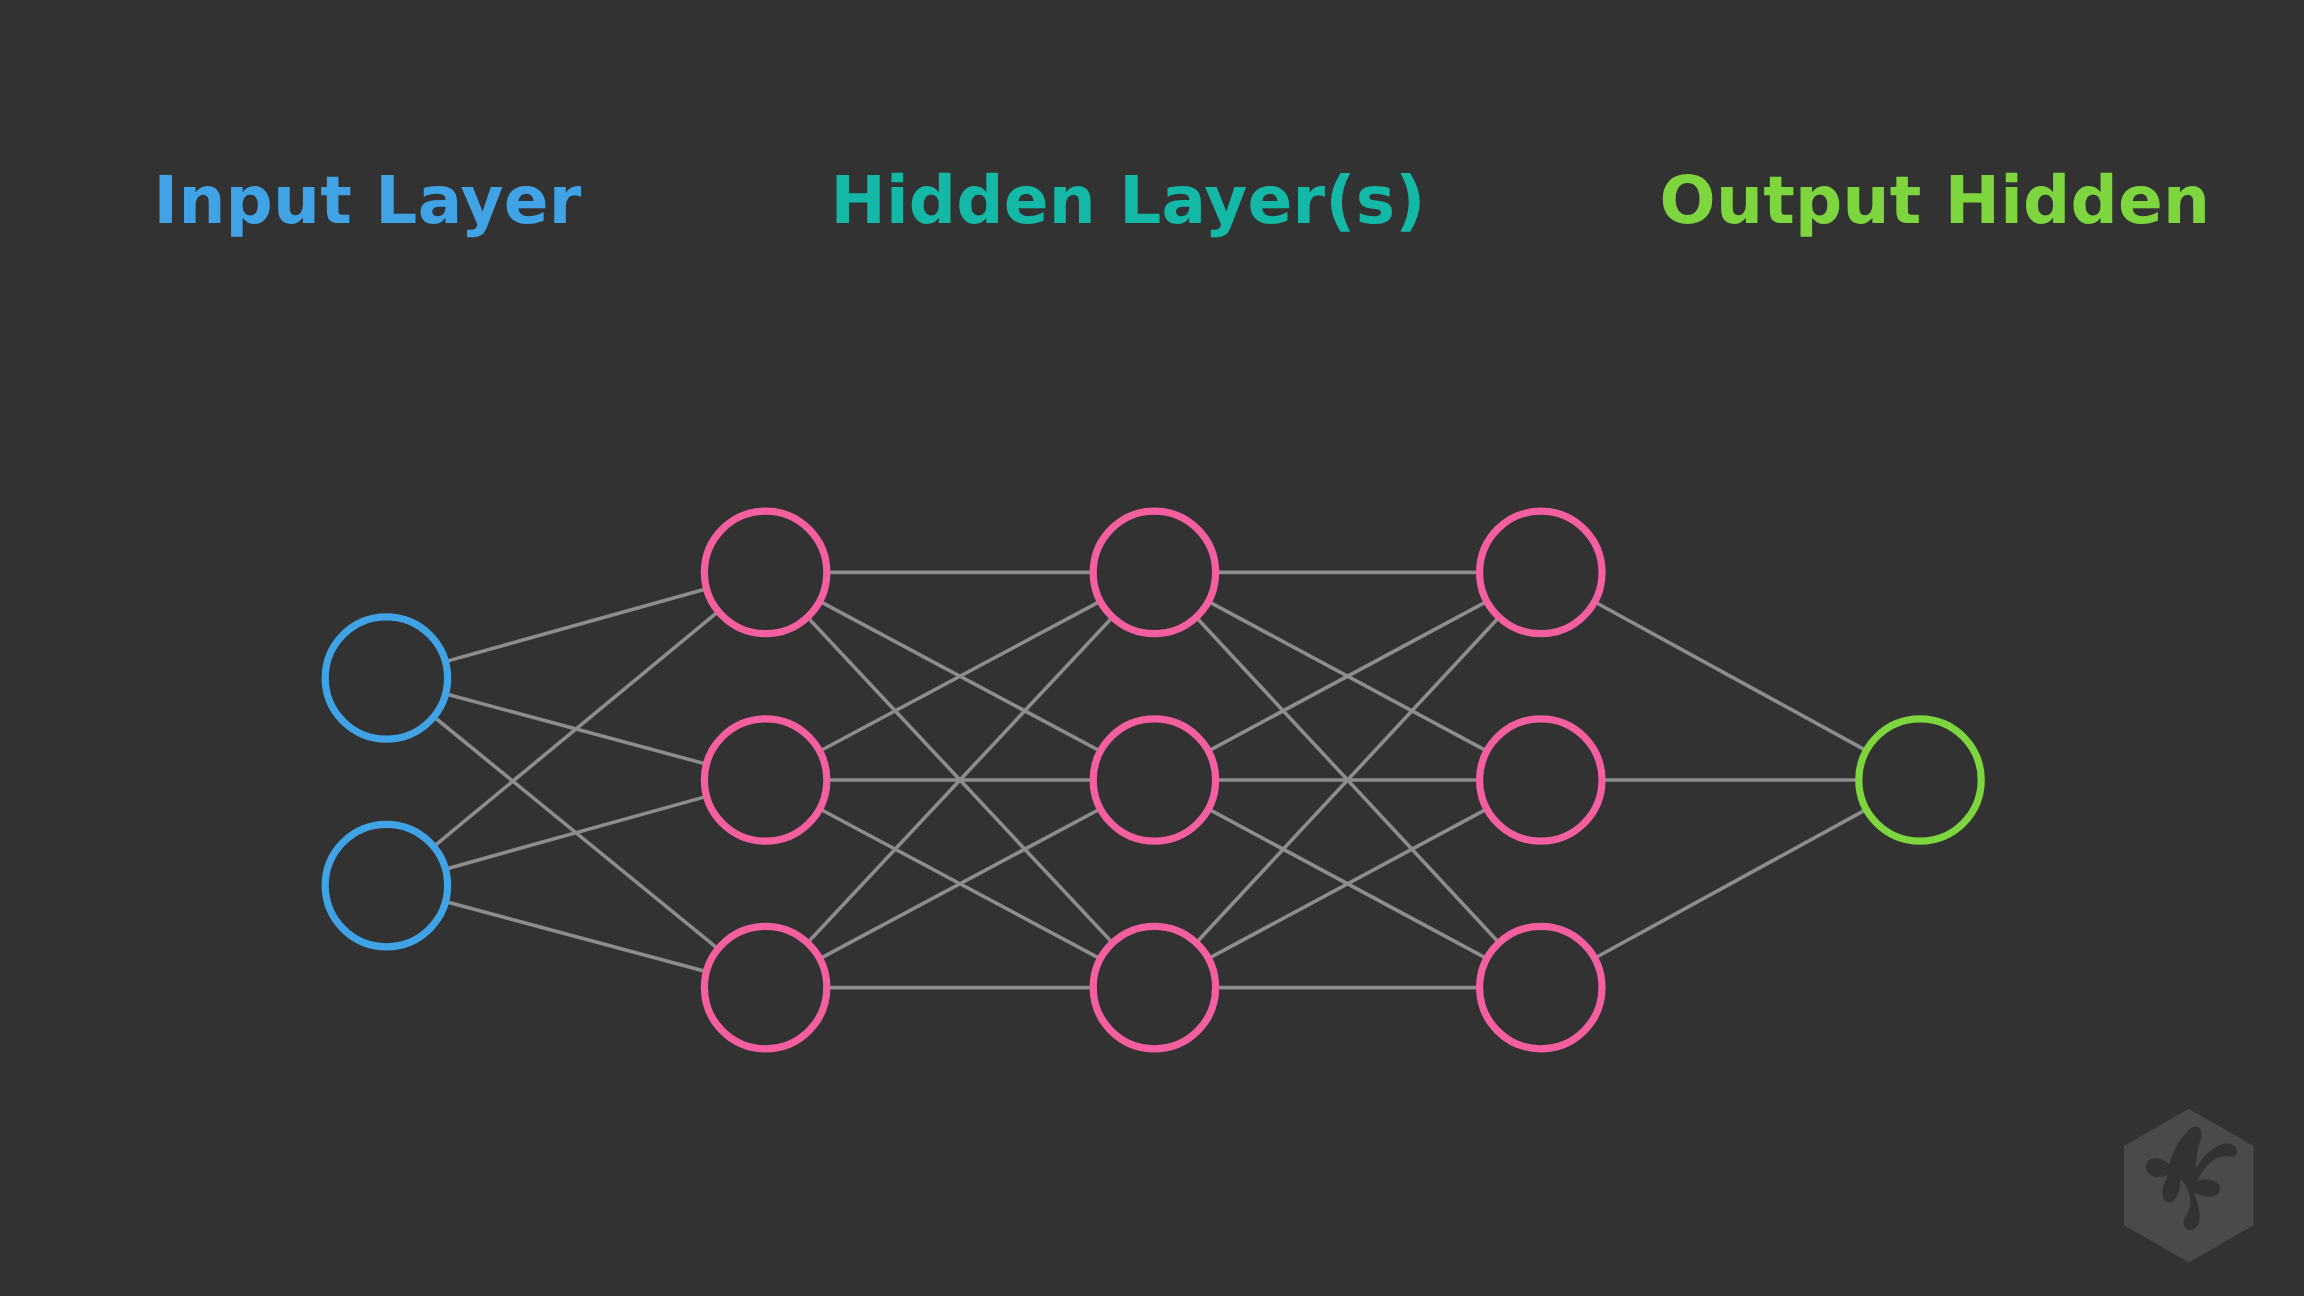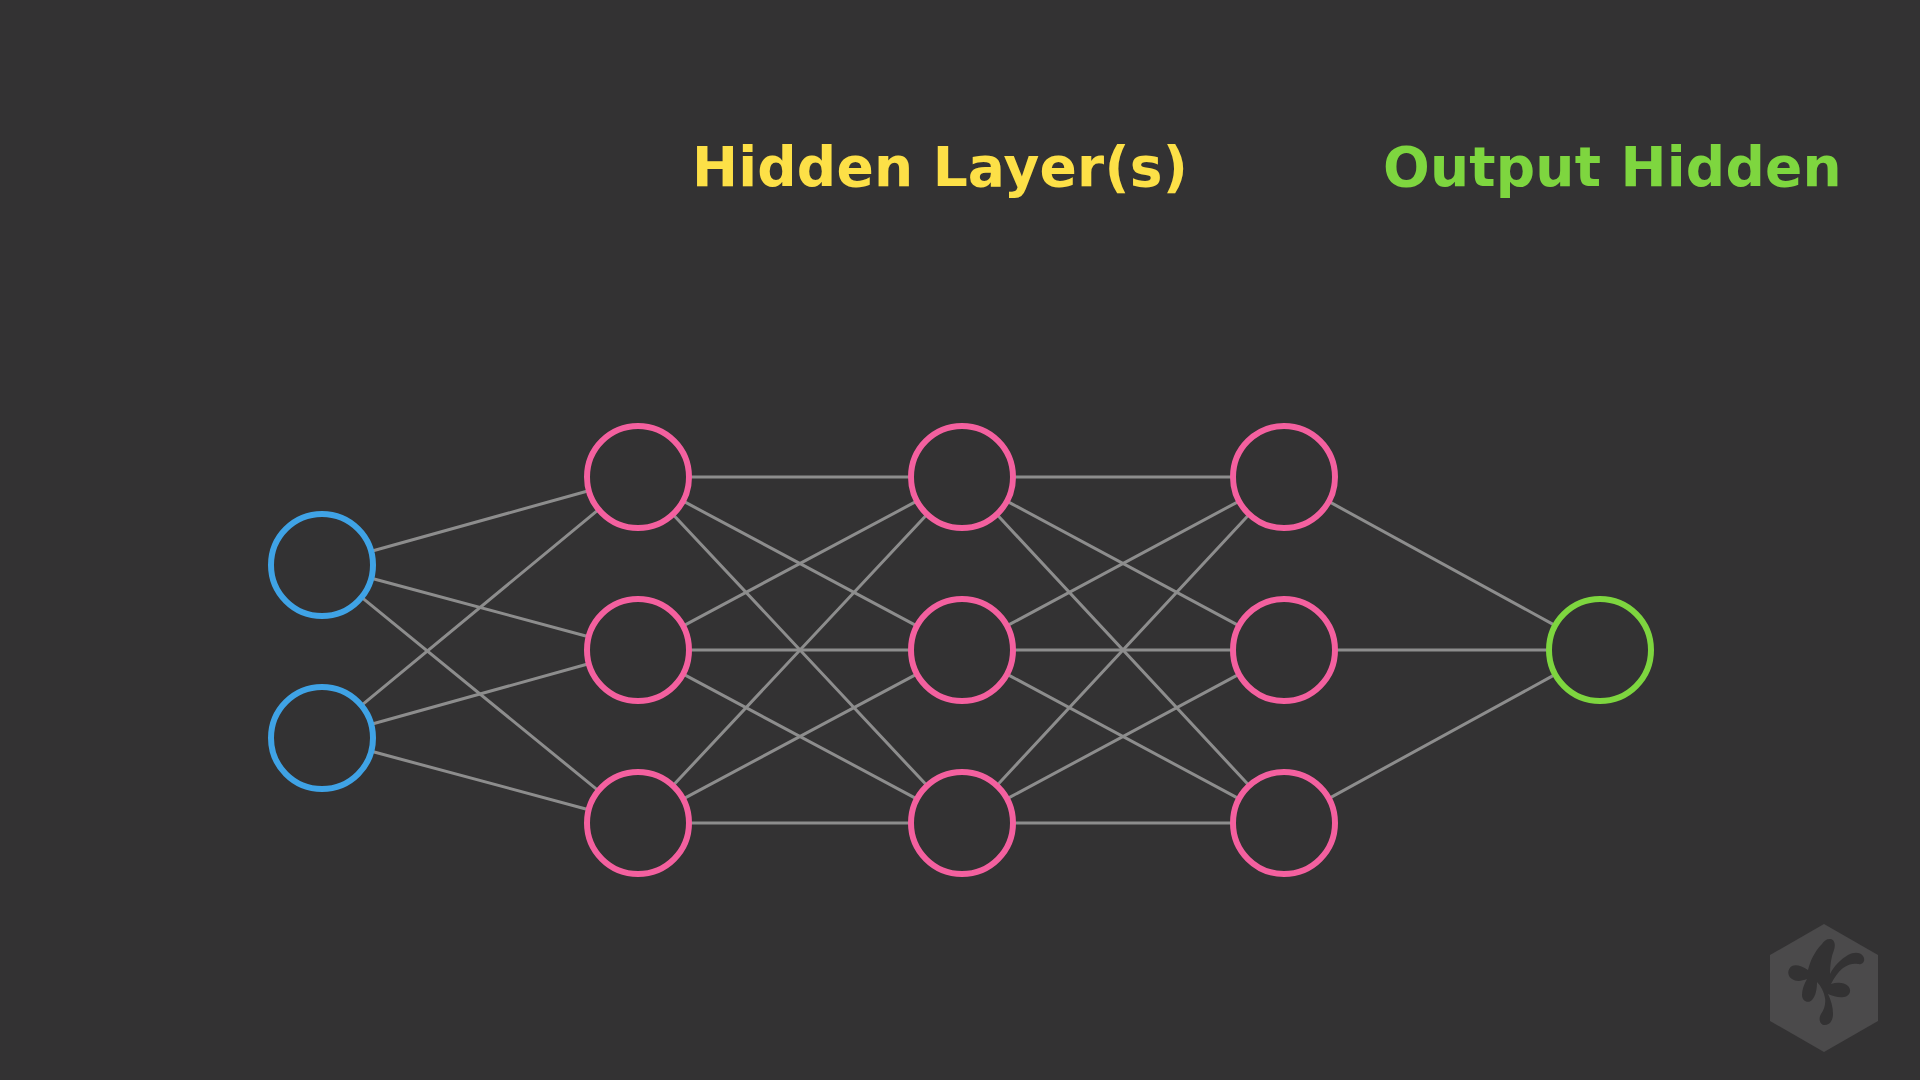--- a/index.html
+++ b/index.html
@@ -36,21 +36,21 @@
   .layer-label {
     position: absolute;
     font-family: "DejaVu Sans", "Liberation Sans", sans-serif;
     font-weight: 700;
     font-size: 55px;
     letter-spacing: 0.2px;
     white-space: nowrap;
     line-height: 1;
   }
   #label-input  { left: 128px;  top: 140px; color: #3fa3e6; }
-  #label-hidden { left: 692px;  top: 140px; color: #fde047; }
+  #label-hidden { left: 692px;  top: 140px; color: #14b8a6; }
   #label-output { left: 1383px; top: 140px; color: #7ed63f; }
 
   #watermark {
     position: absolute;
     right: 36px;
     bottom: 26px;
     width: 120px;
     height: 132px;
     opacity: 1;
   }
@@ -100,20 +100,21 @@
         <circle cx="962" cy="650" r="51" fill="#333233" stroke="#f4609f" stroke-width="6"></circle>
         <circle cx="962" cy="823" r="51" fill="#333233" stroke="#f4609f" stroke-width="6"></circle>
         <circle cx="1284" cy="477" r="51" fill="#333233" stroke="#f4609f" stroke-width="6"></circle>
         <circle cx="1284" cy="650" r="51" fill="#333233" stroke="#f4609f" stroke-width="6"></circle>
         <circle cx="1284" cy="823" r="51" fill="#333233" stroke="#f4609f" stroke-width="6"></circle>
         <circle cx="1600" cy="650" r="51" fill="#333233" stroke="#7ed63f" stroke-width="6"></circle>
       </g>
   </svg>
 
   <div class="layer-labels">
+    <div class="layer-label" id="label-input">Input Layer</div>
     <div class="layer-label" id="label-hidden">Hidden Layer(s)</div>
     <div class="layer-label" id="label-output">Output Hidden</div>
   </div>
 
   <svg id="watermark" viewBox="0 0 120 132" xmlns="http://www.w3.org/2000/svg">
     <path d="M60 2 L114 33 L114 99 L60 130 L6 99 L6 33 Z" fill="#4b4a4b" stroke="none" rx="8"></path>
     <path d="M58 22 C50 30 46 40 44 48 C38 44 32 42 28 44 C23 47 23 54 28 57 C32 60 38 59 43 57
              C40 62 38 68 38 73 C38 79 44 82 48 78 C52 74 53 66 53 60
              C57 64 60 70 61 76 C62 82 60 88 57 92 C54 97 56 103 61 103 C66 103 69 98 69 92
              C69 85 67 78 64 72 C69 74 75 76 80 75 C86 74 88 68 84 64 C80 60 73 60 67 62

